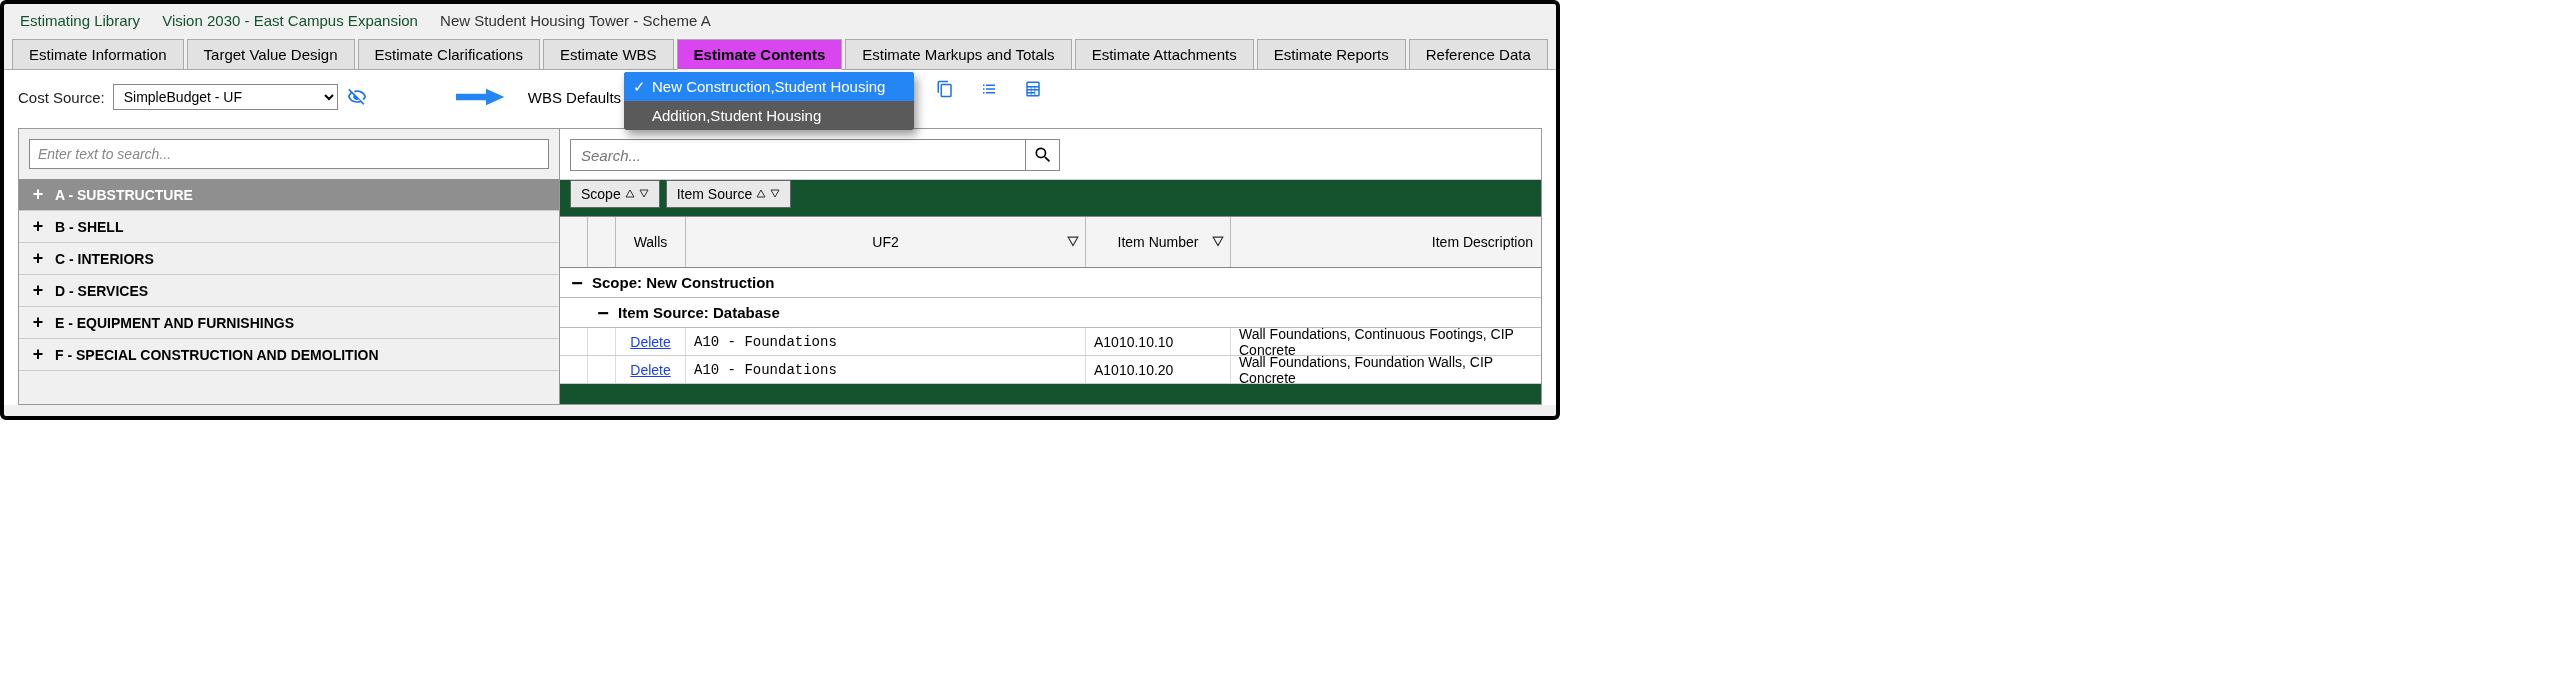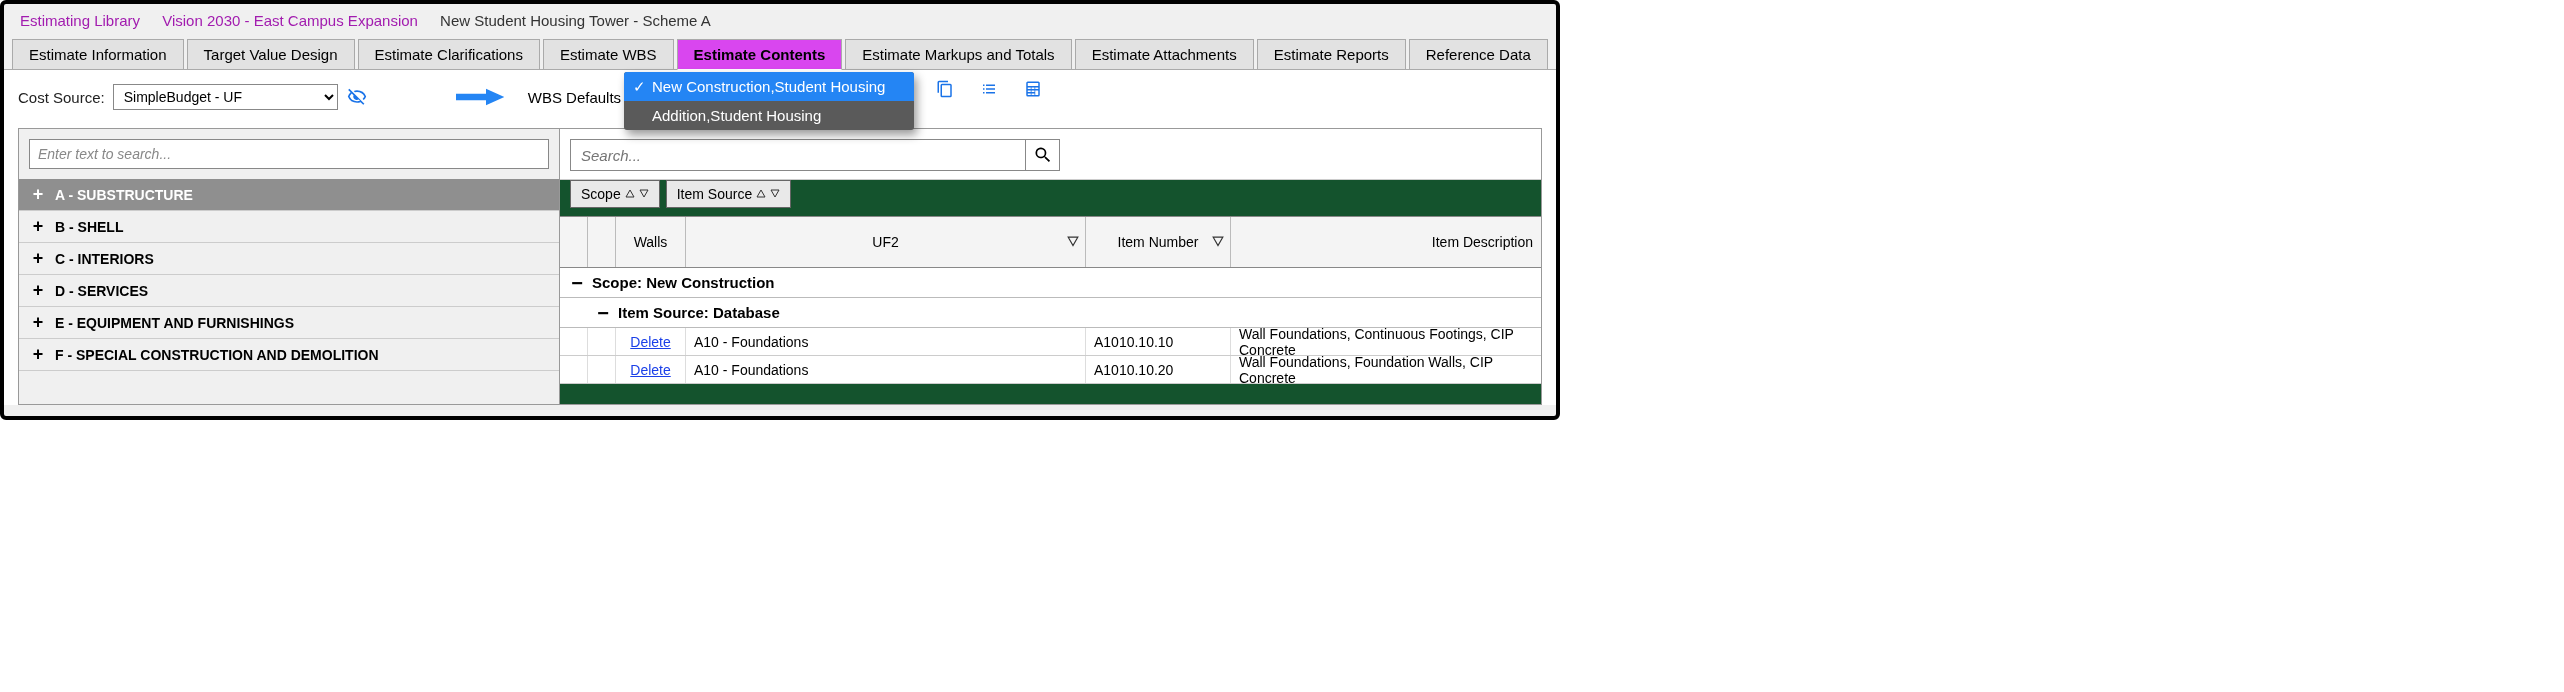--- a/index.html
+++ b/index.html
@@ -17,21 +17,21 @@
     margin: 0;
     background: #f0f0f0;
     overflow: hidden;
     position: relative;
   }
   .breadcrumb {
     padding: 8px 16px 10px 16px;
     font-size: 15px;
     color: #333;
   }
-  .breadcrumb .link { color: #a21caf; margin-right: 18px; cursor: pointer; }
+  .breadcrumb .link { color: #14532d; margin-right: 18px; cursor: pointer; }
   .breadcrumb .current { color: #333; }
   .tabs {
     display: flex;
     gap: 3px;
     padding: 0 8px;
     align-items: stretch;
   }
   .tab {
     border: 1px solid #aaa;
     background: #e2e2e2;
@@ -241,21 +241,21 @@
   .group-row.lvl2 { padding-left:34px; }
   .data-row {
     display:flex;
     border-bottom:1px solid #ccc;
     height:28px;
     background:#fff;
     font-size:14px;
   }
   .dc { border-right:1px solid #ddd; display:flex;align-items:center; padding:0 8px;}
   .dc0{width:28px;} .dc1{width:28px;} .dc2{width:70px; justify-content:center;}
-  .dc3{width:400px;} .dc4{width:145px;} .dc5{flex:1; border-right:none;}
+  .dc3{width:400px;font-family:Liberation Mono, monospace;} .dc4{width:145px;} .dc5{flex:1; border-right:none;}
   .dc2 a { color:#1a3fe8; text-decoration:underline; cursor:pointer;}
   svg { display:block; }
 </style>
 </head>
 <body>
 
 <div class="outer-frame">
 
   <div class="breadcrumb">
     <span class="link">Estimating Library</span>

